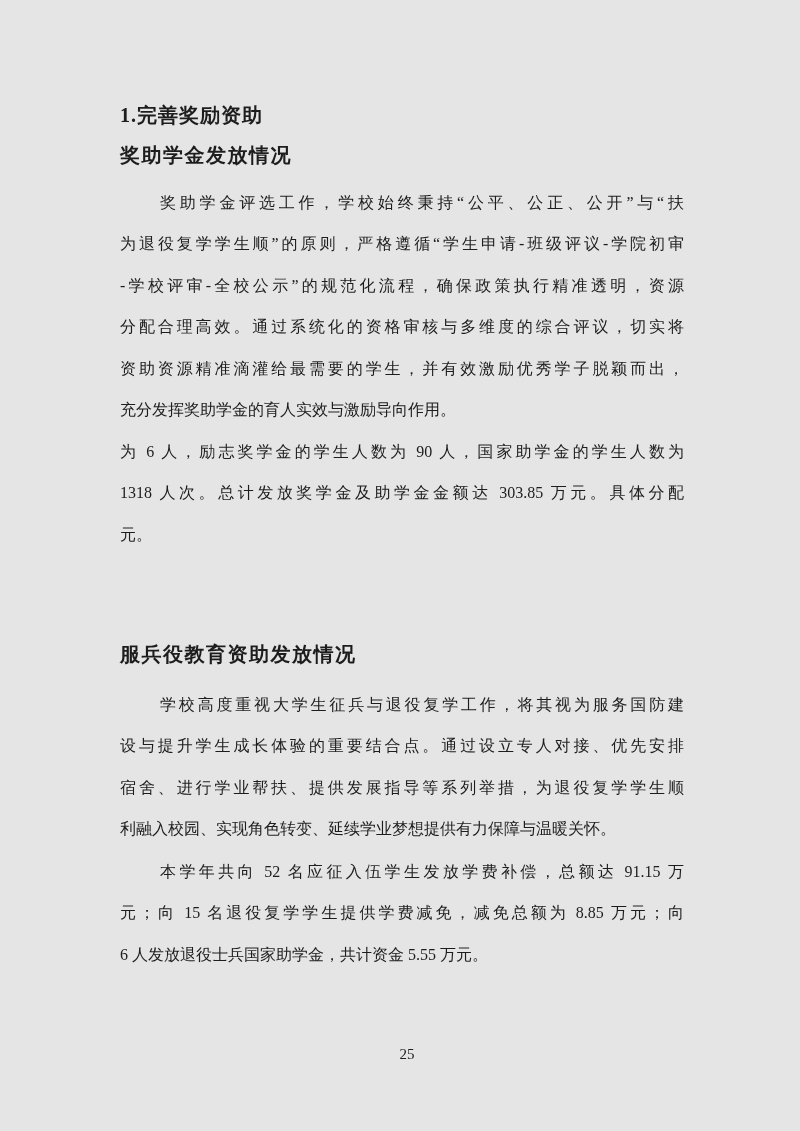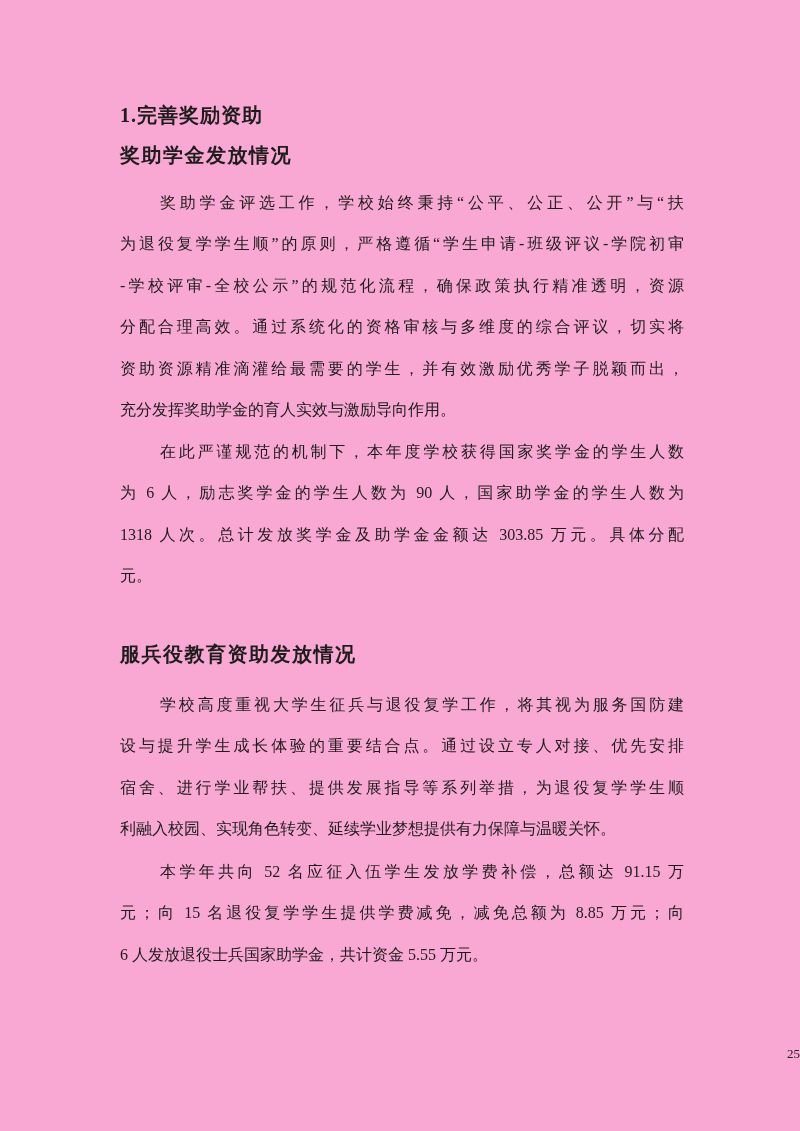--- a/index.html
+++ b/index.html
@@ -3,21 +3,21 @@
 <meta charset="utf-8">
 <style>
   * { margin: 0; padding: 0; box-sizing: border-box; }
   html, body { background: #ffffff; }
   body { width: 800px; }
 
   .doc {
     position: relative;
     width: 800px;
     height: 1131px;
-    background: #f9a8d4;
+    background: #e5e5e5;
     color: #1d1d1d;
     font-family: "Liberation Serif", "DejaVu Serif", serif;
     overflow: hidden;
   }
 
   .content {
     position: absolute;
     left: 120px;
     top: 0;
     width: 564px;
@@ -64,22 +64,22 @@
     text-justify: inter-ideograph;
   }
   .line.indent { text-indent: 40px; }
   .line.last { text-align-last: left; }
 
   .pagenum {
     position: absolute;
     left: 0;
     top: 1046px;
     width: 100%;
-    text-align: right;
-    font-size: 13px;
+    text-align: center;
+    font-size: 15px;
     color: #222222;
     font-family: "Liberation Serif", "DejaVu Serif", serif;
     padding-left: 14px;
   }
 </style>
 </head>
 <body>
 
 <div class="doc">
   <div class="content">
@@ -91,21 +91,20 @@
     <div class="para pA">
       <div class="line indent">奖助学金评选工作，学校始终秉持“公平、公正、公开”与“扶</div>
       <div class="line">为退役复学学生顺”的原则，严格遵循“学生申请-班级评议-学院初审</div>
       <div class="line">-学校评审-全校公示”的规范化流程，确保政策执行精准透明，资源</div>
       <div class="line">分配合理高效。通过系统化的资格审核与多维度的综合评议，切实将</div>
       <div class="line">资助资源精准滴灌给最需要的学生，并有效激励优秀学子脱颖而出，</div>
       <div class="line last">充分发挥奖助学金的育人实效与激励导向作用。</div>
     </div>
 
     <div class="para pB">
-      <div class="line indent">在此严谨规范的机制下，本年度学校获得国家奖学金的学生人数</div>
       <div class="line">为 6 人，励志奖学金的学生人数为 90 人，国家助学金的学生人数为</div>
       <div class="line">1318 人次。总计发放奖学金及助学金金额达 303.85 万元。具体分配</div>
       <div class="line last">元。</div>
     </div>
 
     <div class="h2 military">服兵役教育资助发放情况</div>
 
     <div class="para pC">
       <div class="line indent">学校高度重视大学生征兵与退役复学工作，将其视为服务国防建</div>
       <div class="line">设与提升学生成长体验的重要结合点。通过设立专人对接、优先安排</div>

